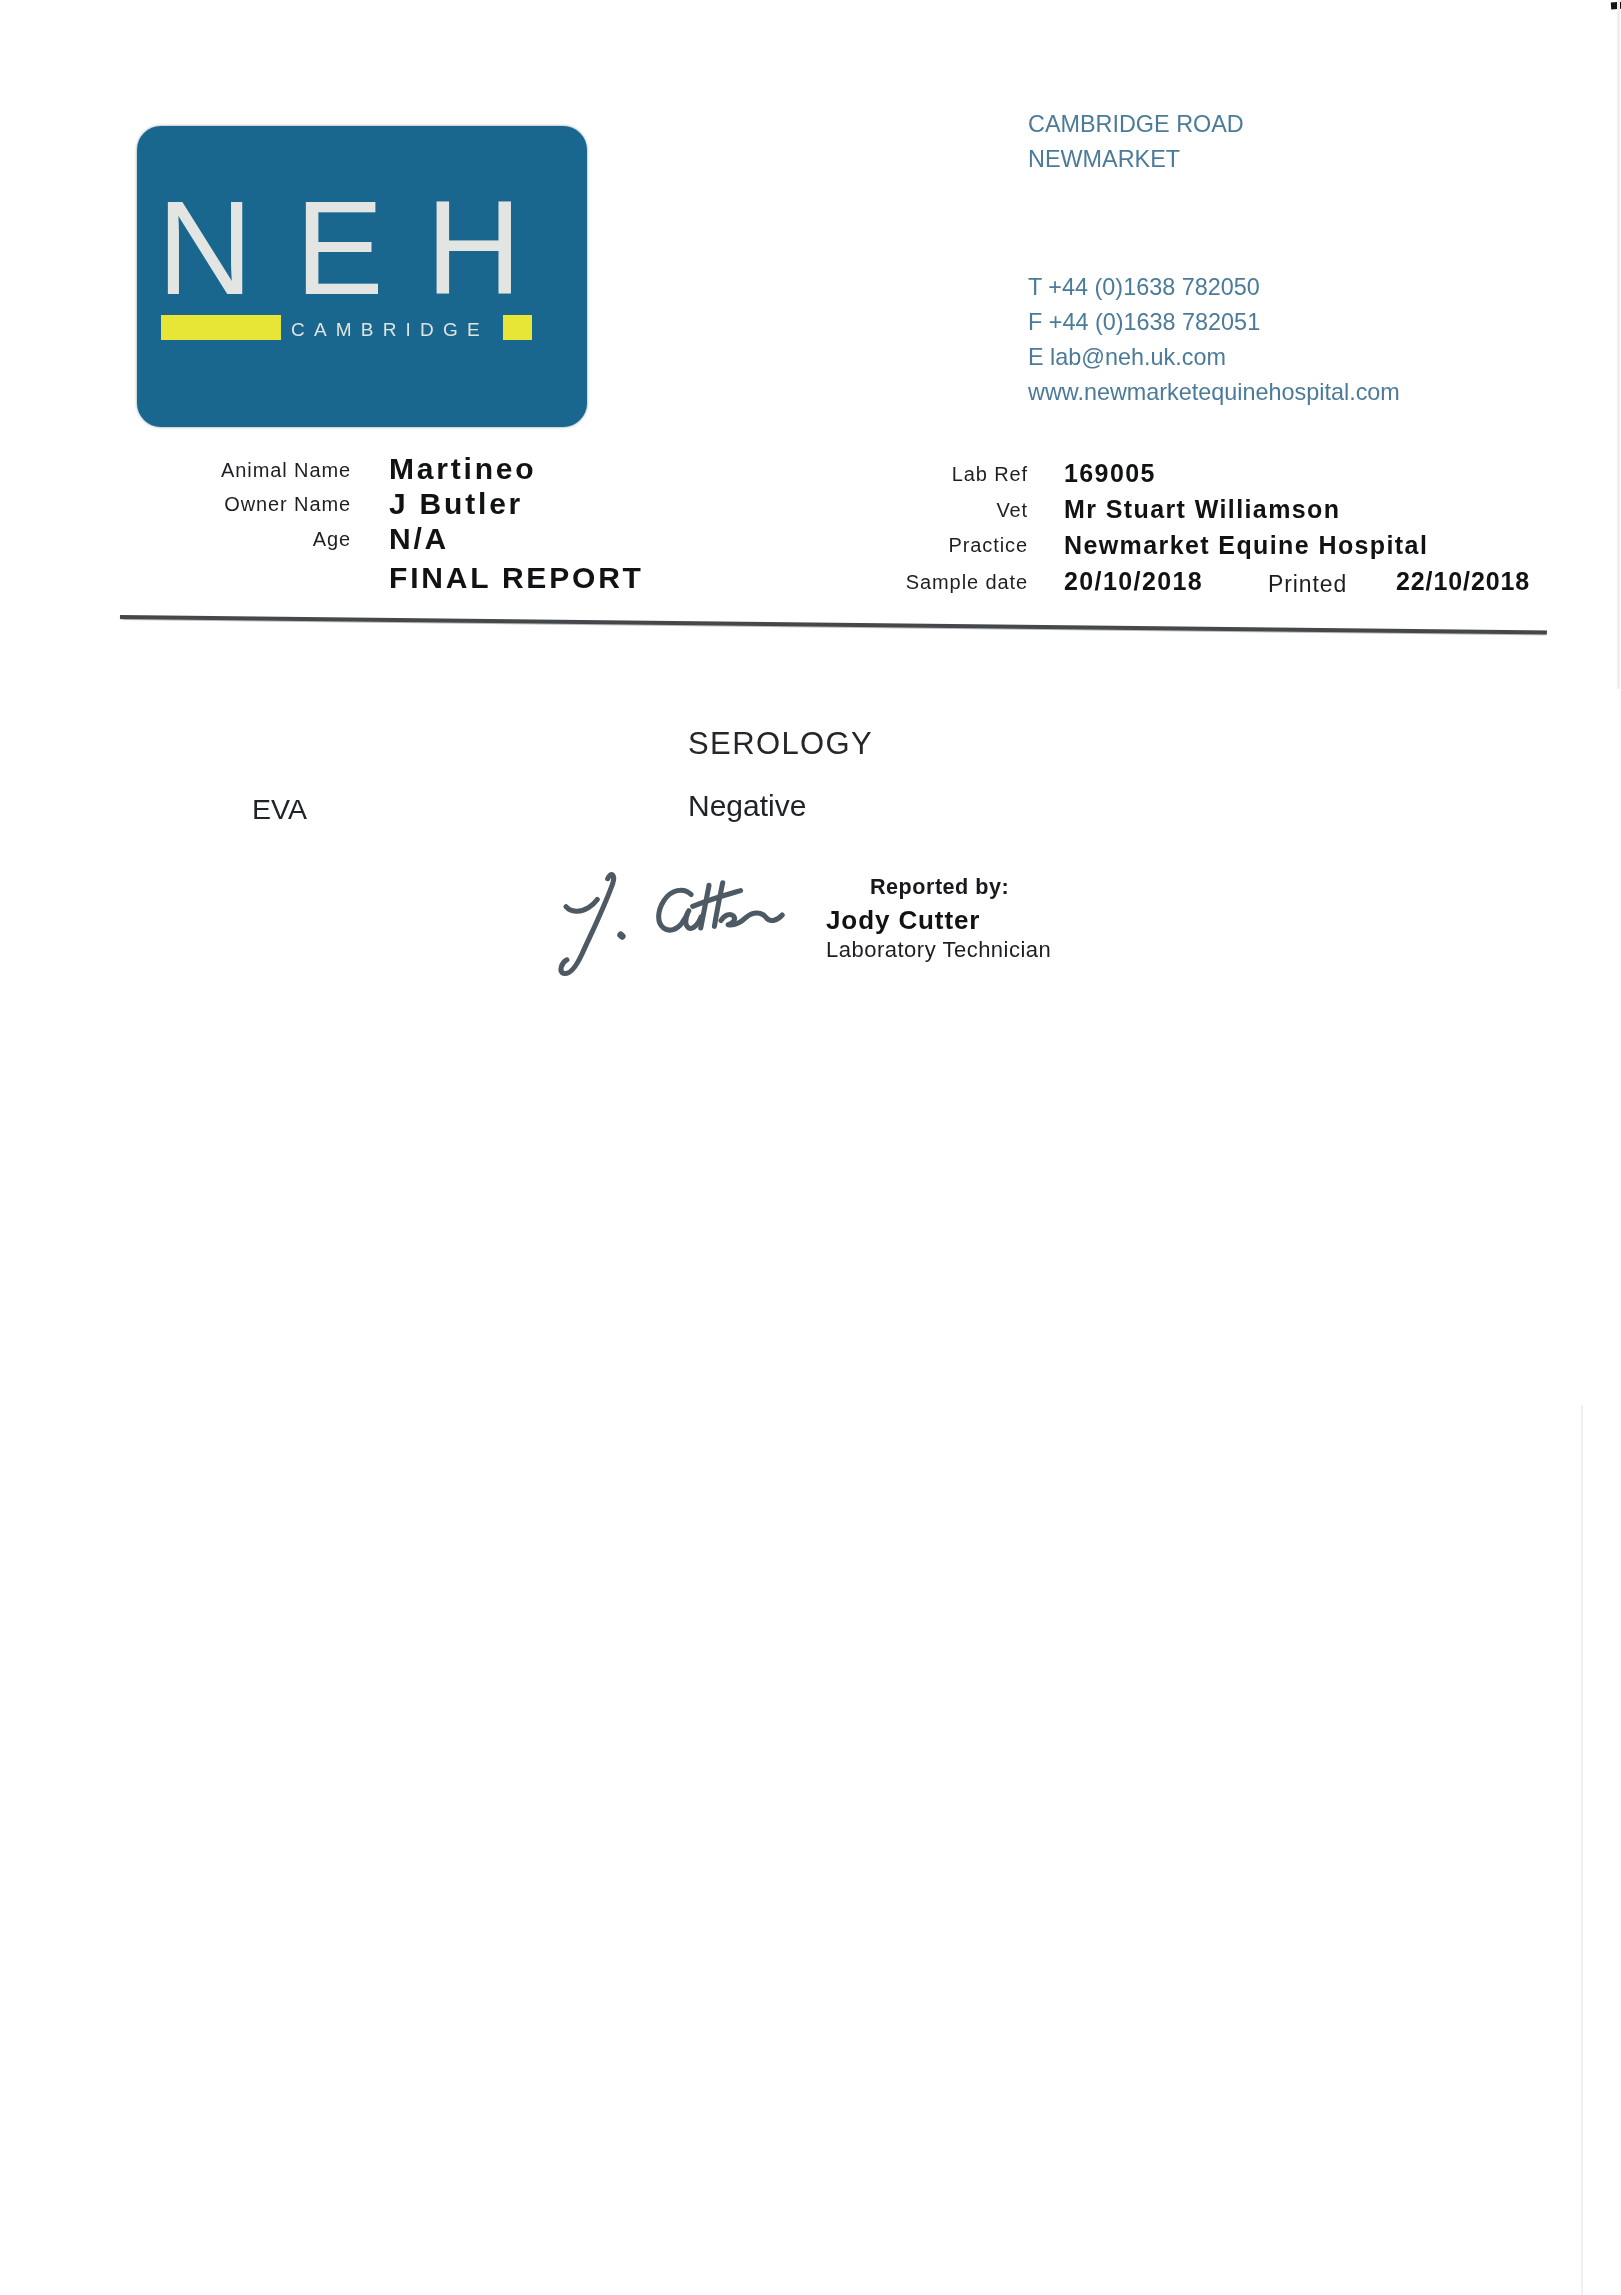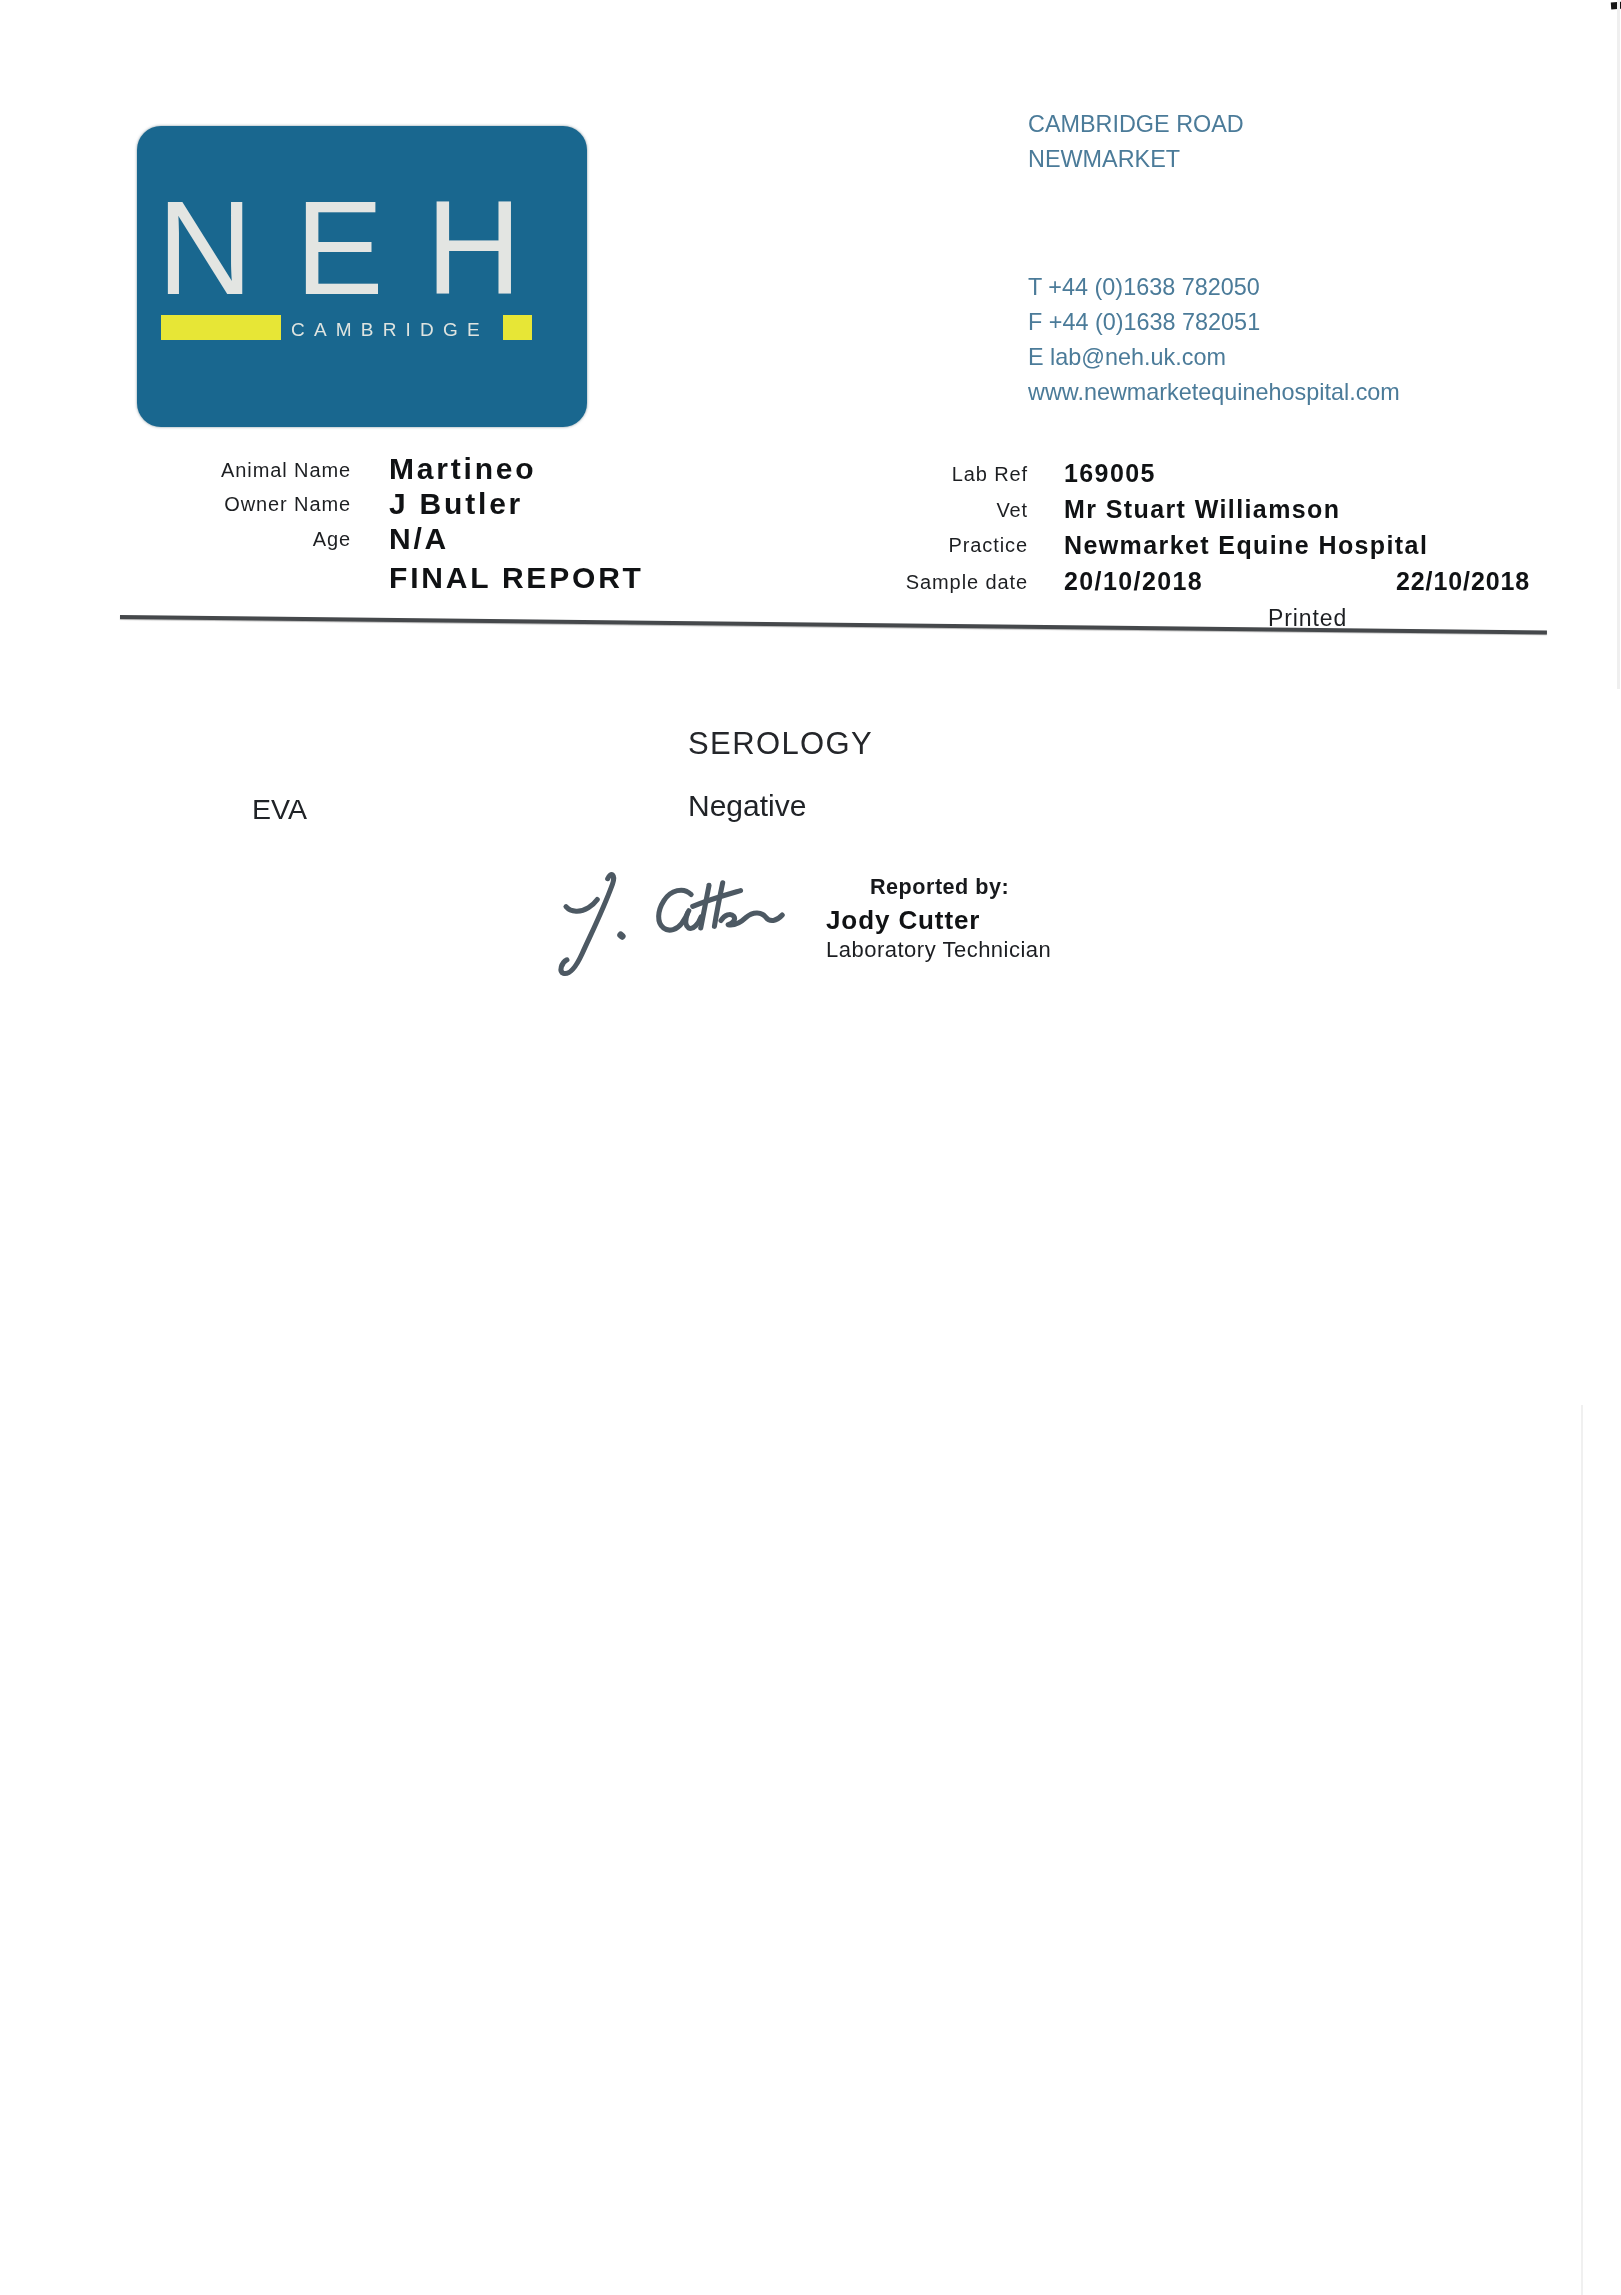--- a/index.html
+++ b/index.html
@@ -118,21 +118,21 @@
     <span class="val val-left" style="top:561px">FINAL REPORT</span>
 
     <span class="lbl lbl-right" style="top:463px">Lab Ref</span>
     <span class="val val-right" style="top:459px">169005</span>
     <span class="lbl lbl-right" style="top:499px">Vet</span>
     <span class="val val-right" style="top:495px">Mr Stuart Williamson</span>
     <span class="lbl lbl-right" style="top:534px">Practice</span>
     <span class="val val-right" style="top:531px">Newmarket Equine Hospital</span>
     <span class="lbl lbl-right" style="top:571px">Sample date</span>
     <span class="val val-right" style="top:567px">20/10/2018</span>
-    <span class="lbl-printed" style="top:605px">Printed</span>
+    <span class="lbl-printed" style="top:571px">Printed</span>
     <span class="val-printed" style="top:567px">22/10/2018</span>
 
     <div class="rule"></div>
 
     <div class="section-title">SEROLOGY</div>
     <div class="test-name">EVA</div>
     <div class="test-result">Negative</div>
 
     <div class="reported-by">Reported by:</div>
     <div class="reporter-name">Jody Cutter</div>

